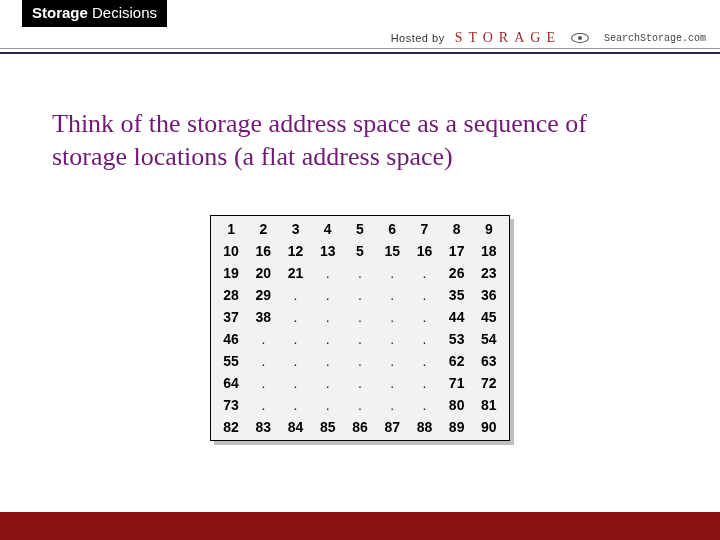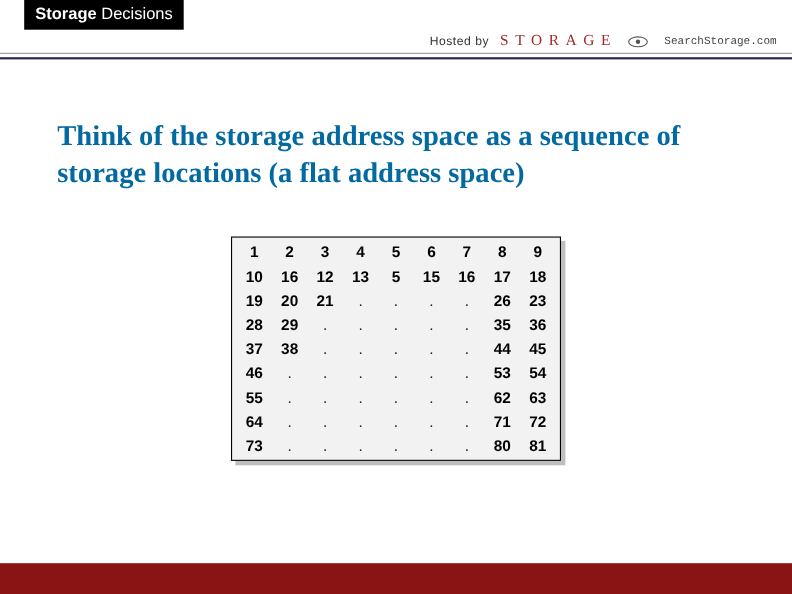--- a/index.html
+++ b/index.html
@@ -66,23 +66,22 @@
   .rule1 { position: absolute; top: 48px; left: 0; width: 100%; height: 1px; background: #999; }
   .rule2 { position: absolute; top: 52px; left: 0; width: 100%; height: 2px; background: #2a2a55; }
 
   .title {
     position: absolute;
     top: 108px;
     left: 52px;
     right: 52px;
     font-family: "Times New Roman", Times, serif;
     font-size: 26px;
-    color: #0369a1;
+    color: #701a75;
     line-height: 1.25;
-    font-weight: bold;
   }
 
   .grid-wrap {
     position: absolute;
     top: 215px;
     left: 210px;
     width: 300px;
     background: #f2f2f2;
     border: 1px solid #000;
     box-shadow: 4px 4px 0 rgba(0,0,0,0.25);
@@ -235,17 +234,28 @@
           <td>73</td>
           <td class="dot">.</td>
           <td class="dot">.</td>
           <td class="dot">.</td>
           <td class="dot">.</td>
           <td class="dot">.</td>
           <td class="dot">.</td>
           <td>80</td>
           <td>81</td>
         </tr>
+        <tr>
+          <td>82</td>
+          <td>83</td>
+          <td>84</td>
+          <td>85</td>
+          <td>86</td>
+          <td>87</td>
+          <td>88</td>
+          <td>89</td>
+          <td>90</td>
+        </tr>
       </tbody>
   </table>
 </div>
 
 <div class="footer-bar"></div>
 
 </body></html>

